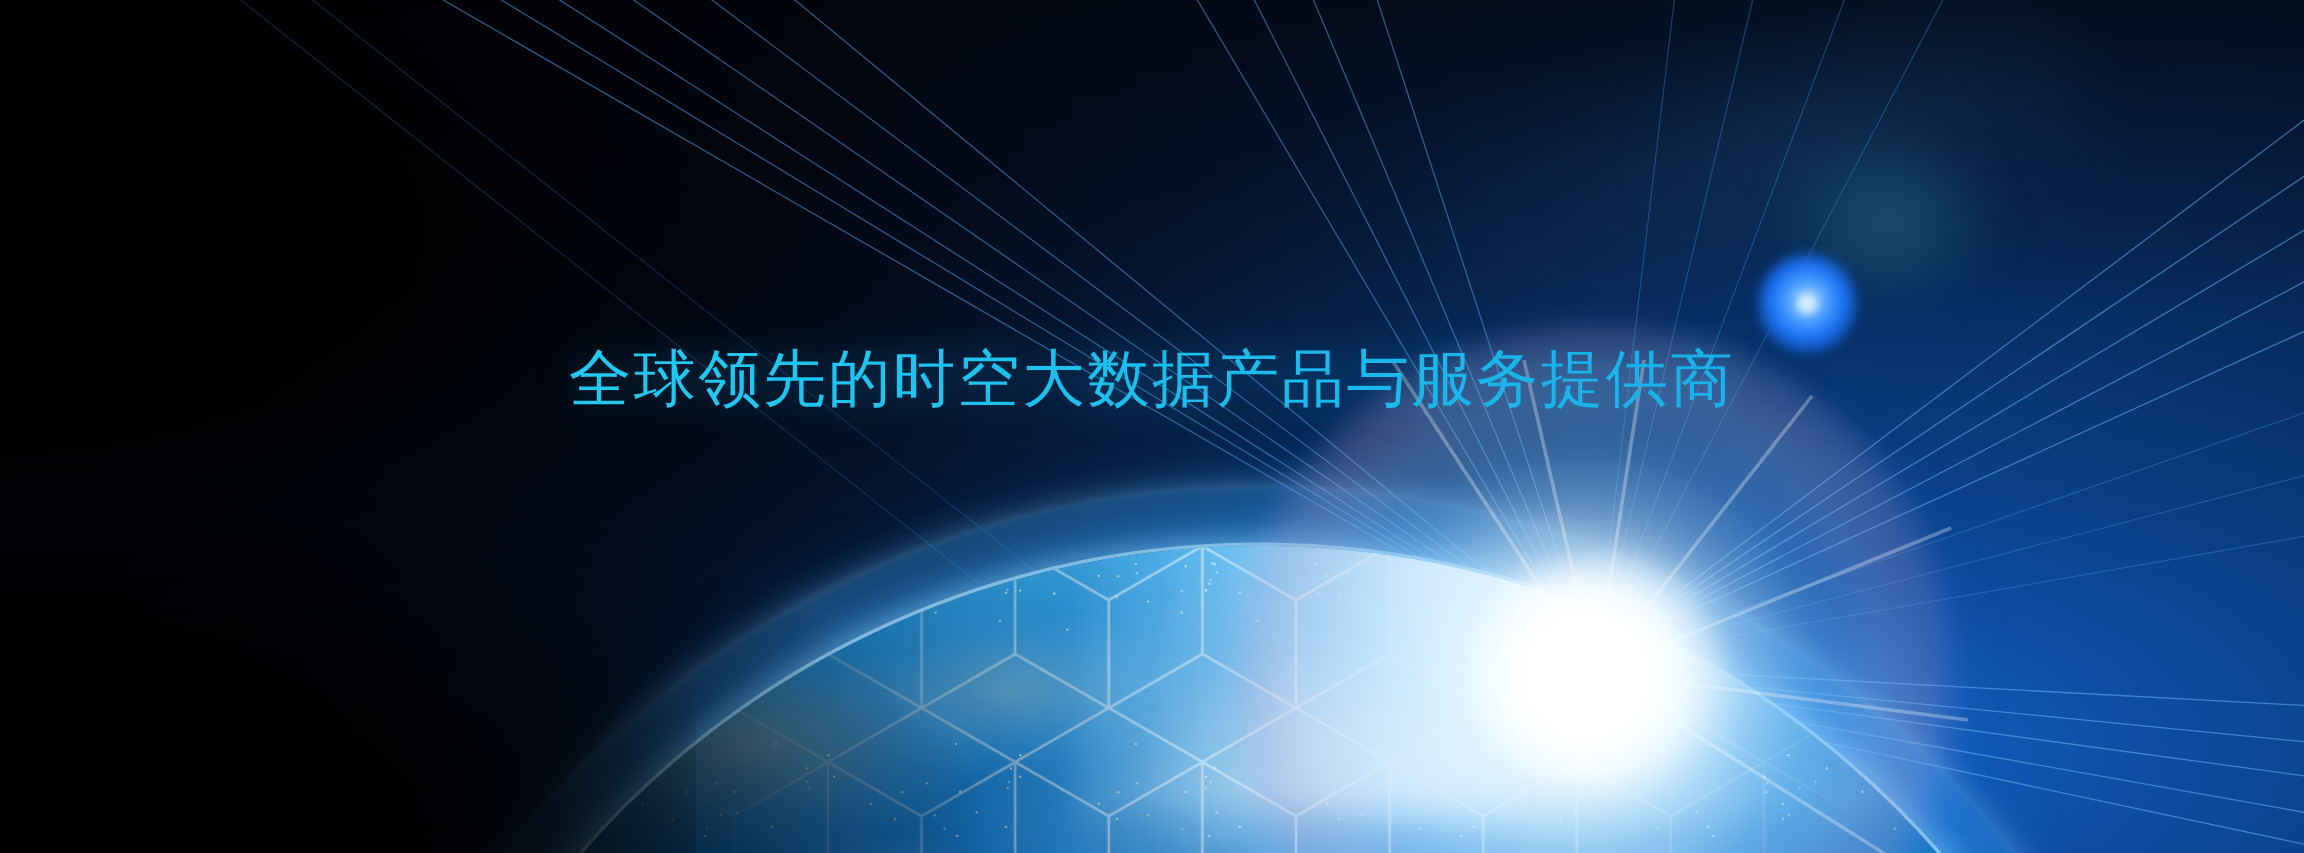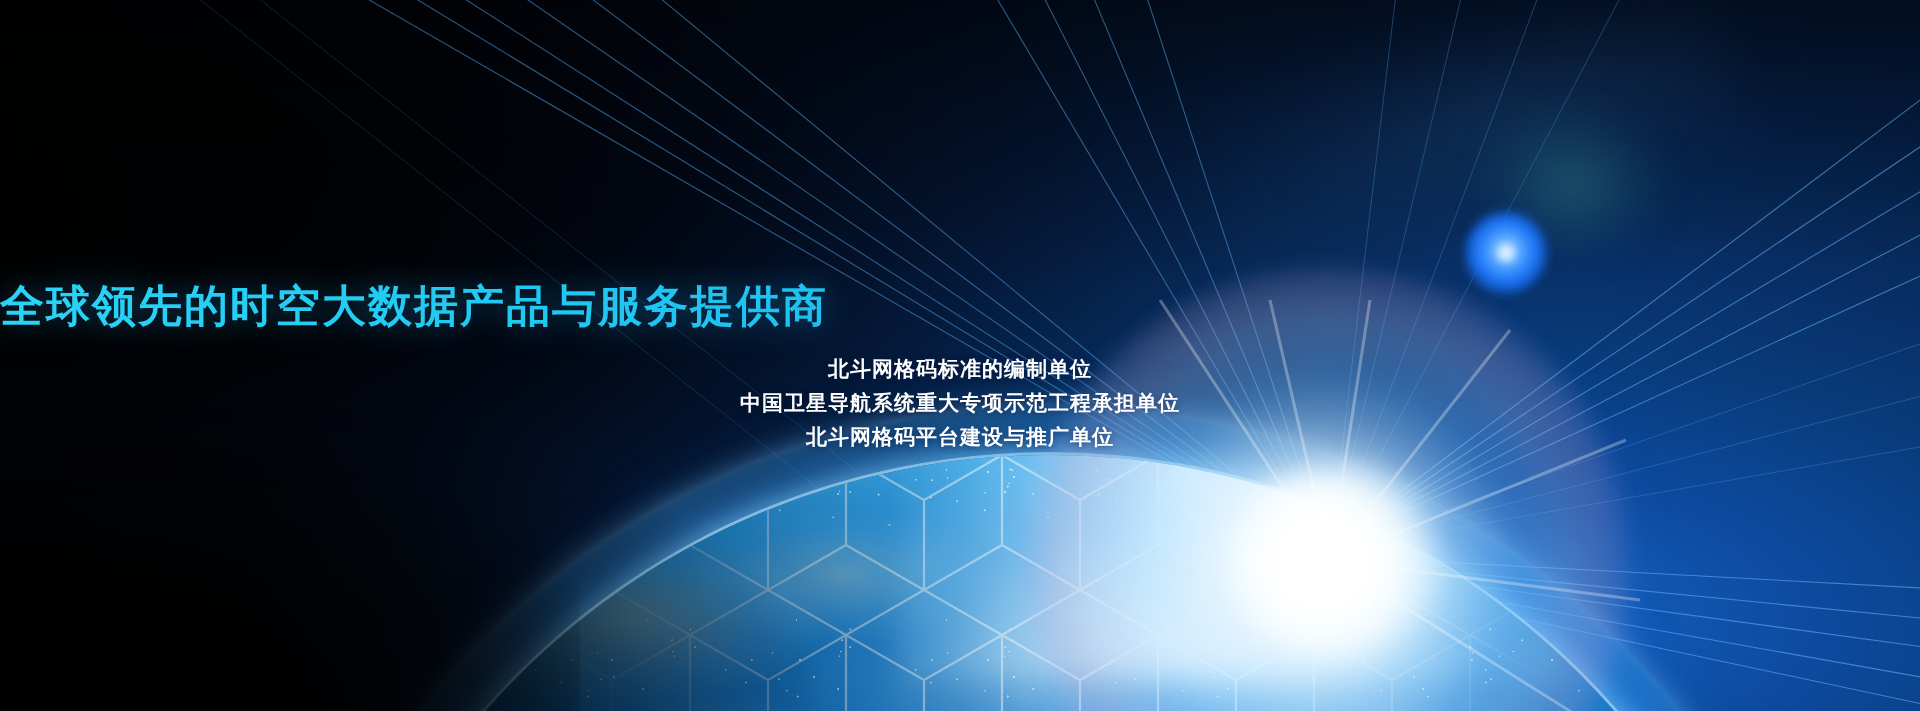--- a/index.html
+++ b/index.html
@@ -270,23 +270,23 @@
   .content {
     position: absolute;
     left: 0; top: 0;
     width: 1920px; height: 711px;
     z-index: 20;
   }
   .headline {
     position: absolute;
     left: 0; right: 0;
     top: 252px;
-    text-align: left;
-    font-size: 44px;
-    font-weight: bold;
+    text-align: center;
+    font-size: 52px;
+    font-weight: normal;
     letter-spacing: 2px;
     line-height: 1.12;
     color: #1fc9f2;
     background: linear-gradient(100deg, #2bd3f7 0%, #22cbf2 22%, #1cbfee 48%, #19b1e9 72%, #1aa8e6 100%);
     -webkit-background-clip: text;
     background-clip: text;
     -webkit-text-fill-color: transparent;
     text-shadow: none;
     filter: drop-shadow(0 0 16px rgba(30,160,230,0.45));
     white-space: nowrap;
@@ -424,20 +424,15 @@
     </svg>
   </div>
   <div class="sun-core"></div>
 
   <div class="bg-darkbottomleft"></div>
   <div class="veil-bottomleft"></div>
 
   <div class="content">
     <h1 class="headline">全球领先的时空大数据产品与服务提供商</h1>
 
-    <div class="sub-list">
-      <div class="sub-line">北斗网格码标准的编制单位</div>
-      <div class="sub-line">中国卫星导航系统重大专项示范工程承担单位</div>
-      <div class="sub-line">北斗网格码平台建设与推广单位</div>
-    </div>
   </div>
 
 </div>
 
 </body></html>

